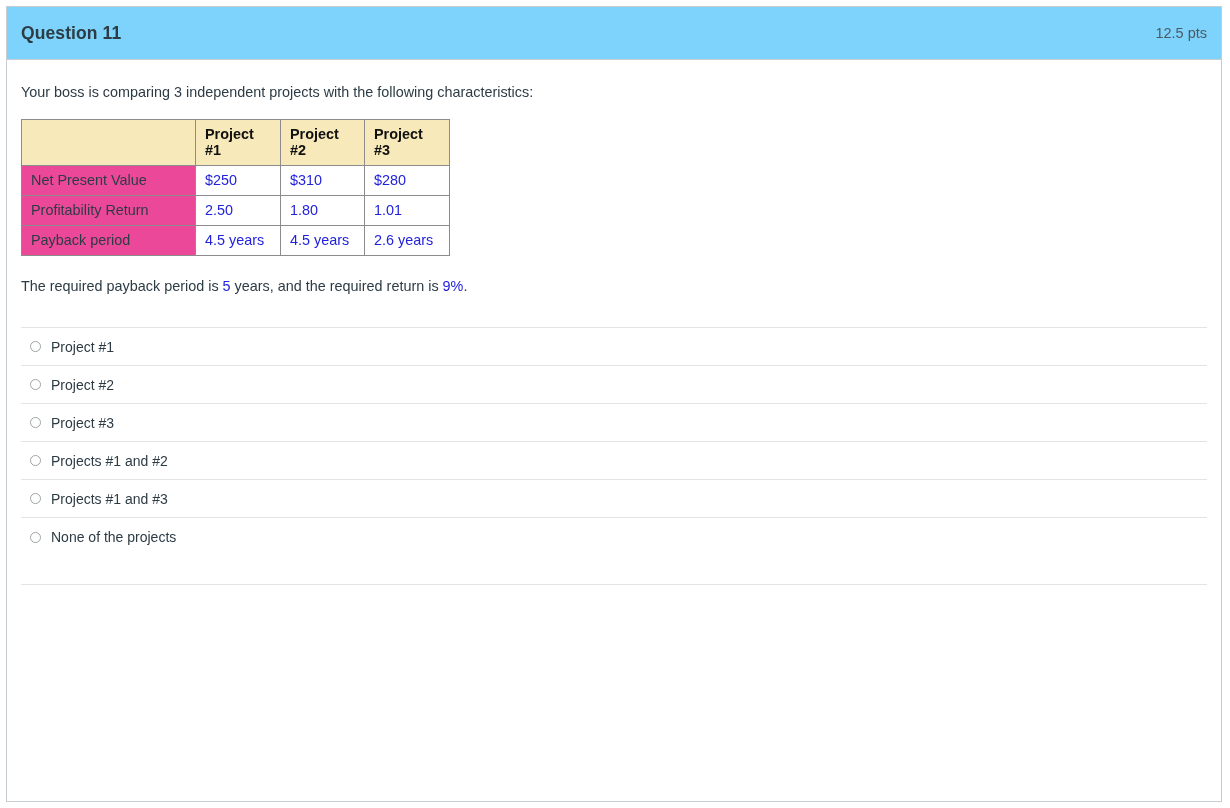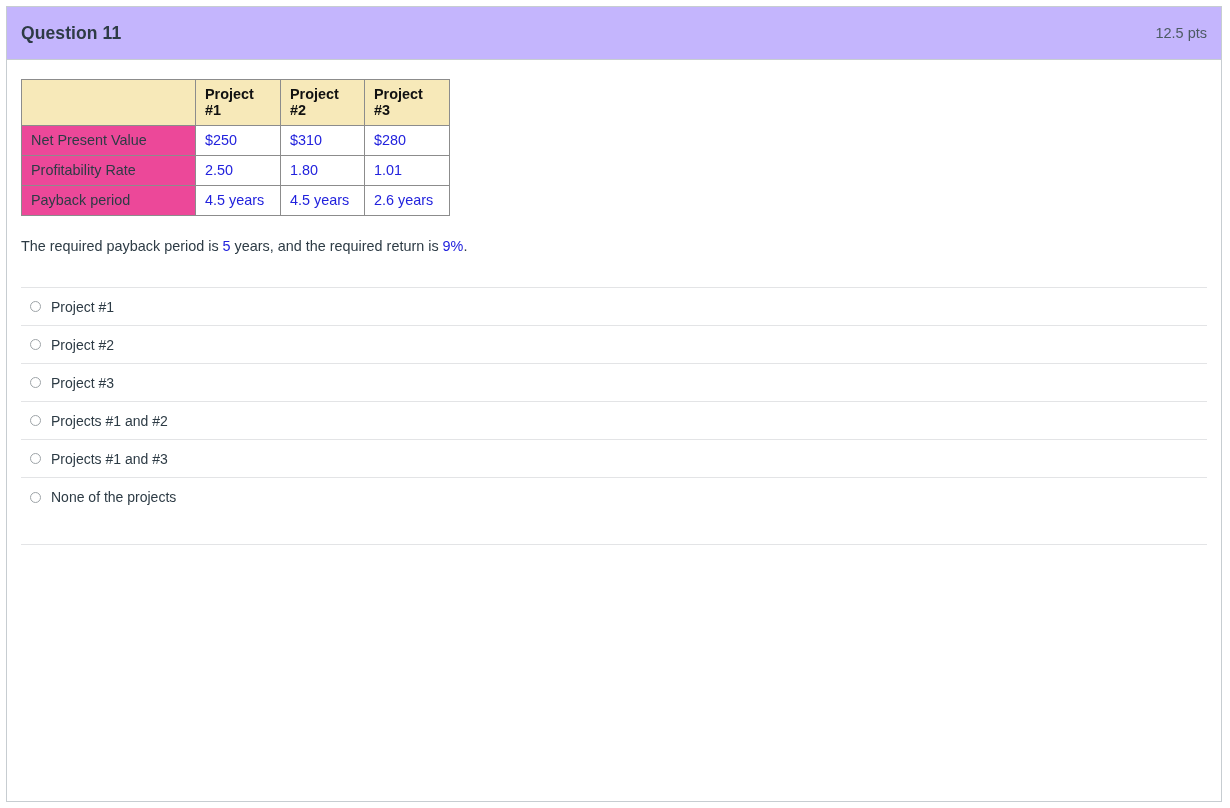--- a/index.html
+++ b/index.html
@@ -23,21 +23,21 @@
     height: 796px;
     border: 1px solid #c7cdd1;
     border-top: 1px solid #c7cdd1;
     box-sizing: border-box;
     background: #ffffff;
   }
 
   
   .q-header {
     height: 53px;
-    background: #c4b5fd;
+    background: #7dd3fc;
     border-bottom: 1px solid #c7cdd1;
     display: flex;
     align-items: center;
     justify-content: space-between;
     padding: 0 14px 0 14px;
     box-sizing: border-box;
     text-align: right;
   }
   .q-title {
     font-size: 17.5px;
@@ -161,20 +161,21 @@
 <div class="quiz-wrap">
 
   <div class="q-header">
     <span class="q-title">Question 11</span>
     <span class="q-points">12.5 pts</span>
   </div>
 
   <div class="q-body">
 
 
+    <div class="intro-text">Your boss is comparing 3 independent projects with the following characteristics:</div>
 
     <table class="proj-table">
       <colgroup>
         <col class="c0">
           <col class="c1">
           <col class="c2">
           <col class="c3">
       </colgroup>
       <thead>
         <tr>
@@ -185,21 +186,21 @@
         </tr>
       </thead>
       <tbody>
         <tr>
           <td class="rowlabel">Net Present Value</td>
           <td class="val">$250</td>
           <td class="val">$310</td>
           <td class="val">$280</td>
         </tr>
         <tr>
-          <td class="rowlabel">Profitability Rate</td>
+          <td class="rowlabel">Profitability Return</td>
           <td class="val">2.50</td>
           <td class="val">1.80</td>
           <td class="val">1.01</td>
         </tr>
         <tr>
           <td class="rowlabel">Payback period</td>
           <td class="val">4.5 years</td>
           <td class="val">4.5 years</td>
           <td class="val">2.6 years</td>
         </tr>

